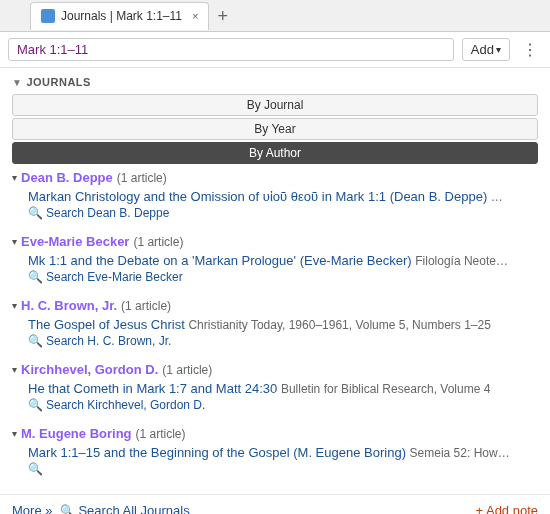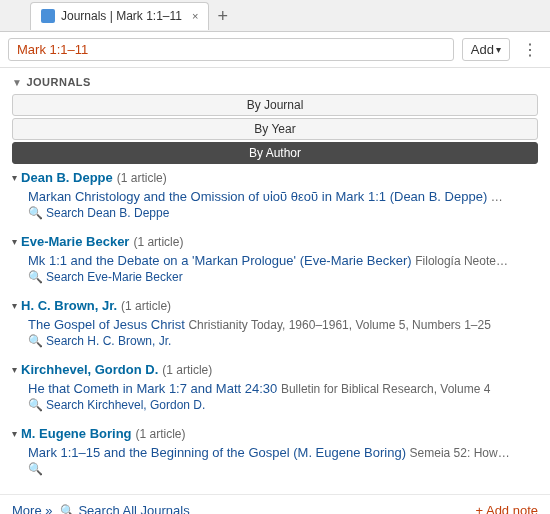--- a/index.html
+++ b/index.html
@@ -67,21 +67,21 @@
       padding: 6px 8px;
       border-bottom: 1px solid #e0e0e0;
       gap: 8px;
     }
     .address-input {
       flex: 1;
       border: 1px solid #ccc;
       border-radius: 3px;
       padding: 3px 8px;
       font-size: 13px;
-      color: #c2410c;
+      color: #701a75;
       outline: none;
     }
     .add-btn {
       display: flex;
       align-items: center;
       gap: 2px;
       background: none;
       border: 1px solid #ccc;
       border-radius: 3px;
       padding: 3px 8px;
@@ -157,21 +157,21 @@
       margin-bottom: 4px;
     }
     .author-chevron {
       font-size: 10px;
       color: #555;
       cursor: pointer;
     }
     .author-name {
       font-size: 13px;
       font-weight: 600;
-      color: #0369a1;
+      color: #8b5cf6;
       text-align: center;
     }
     .author-count {
       font-size: 12px;
       color: #666;
       font-weight: normal;
       text-align: center;
     }
     .article-entry {
       padding-left: 16px;

